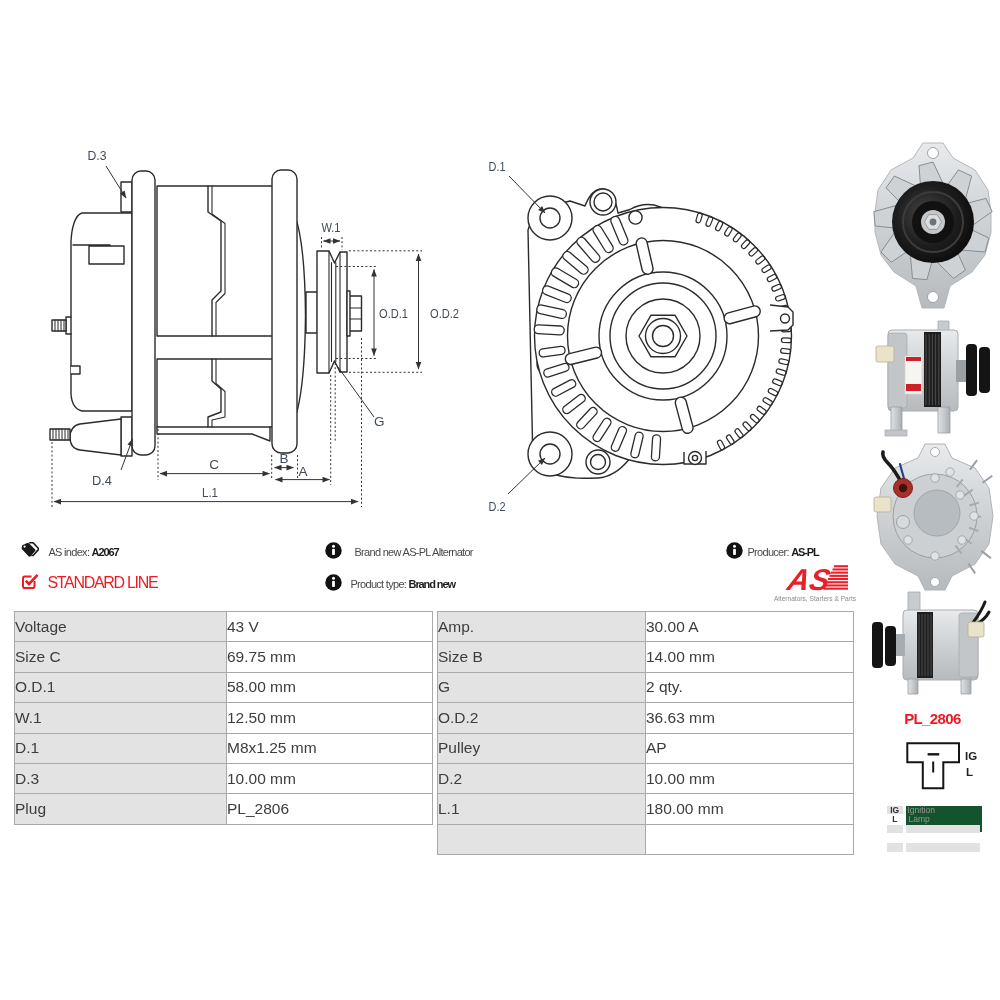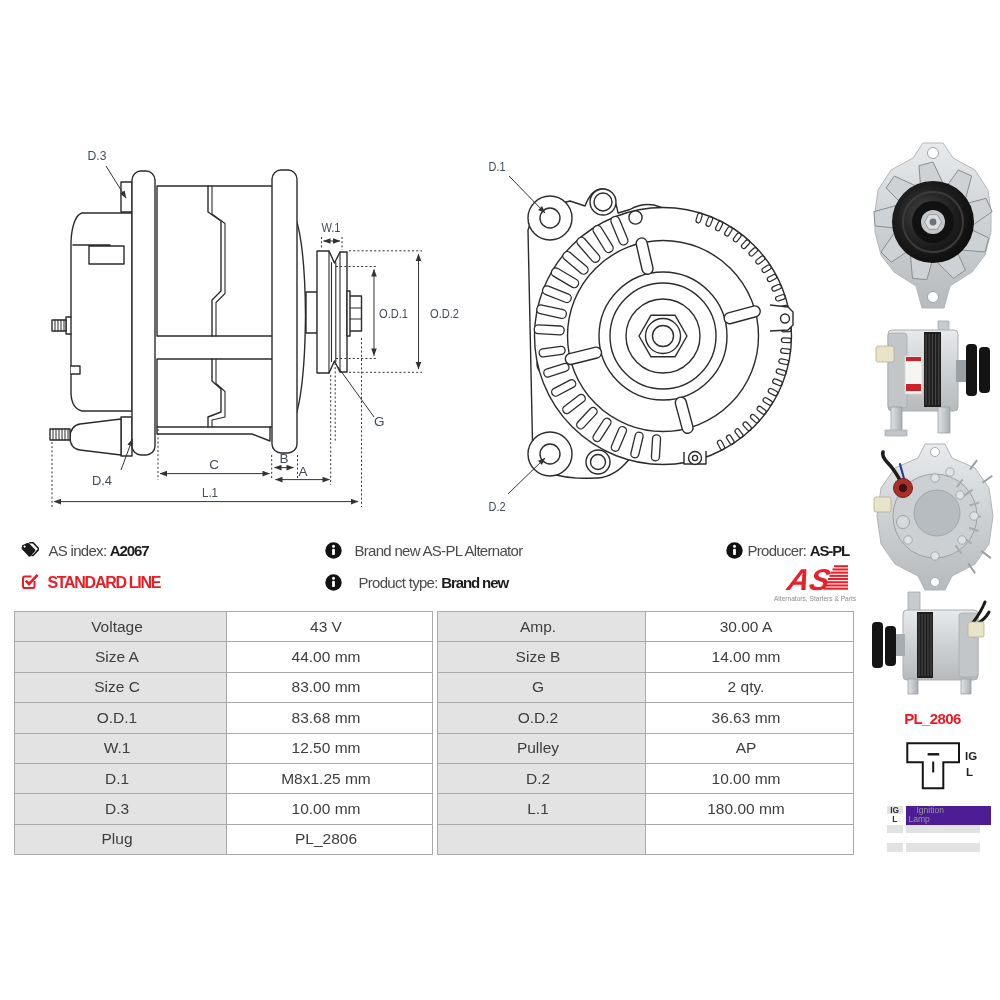--- a/index.html
+++ b/index.html
@@ -1,23 +1,23 @@
 <!DOCTYPE html>
 <html><head>
 <meta charset="utf-8">
 <style>
 html,body{margin:0;padding:0;background:#fff}
 .page{position:relative;width:1000px;height:1000px;background:#fff;font-family:"Liberation Sans",sans-serif;overflow:hidden}
 .abs{position:absolute}
-.itxt{font-size:15px;letter-spacing:-0.7px;color:#4a4a4a;white-space:nowrap}
+.itxt{font-size:11px;letter-spacing:-0.7px;color:#4a4a4a;white-space:nowrap}
 .itxt b{letter-spacing:-1.1px}
 .itxt b{color:#1c1c1c}
-.red{color:#ed1c24;font-weight:bold}
+.red{color:#ed1c24;font-weight:normal}
 table.spec{border-collapse:collapse;table-layout:fixed;position:absolute;font-size:15.5px;color:#3d3d3d}
-table.spec td{border:1px solid #a9a9a9;height:29.4px;padding:0 7px 0 0;text-align:center;overflow:hidden;white-space:nowrap}
+table.spec td{border:1px solid #a9a9a9;height:29.4px;padding:0 7px 0 0;text-align:left;overflow:hidden;white-space:nowrap}
 table.spec td.l{background:#e3e3e3;padding-right:7px}
 .mrow{position:absolute;font-size:8.5px;line-height:8.8px}
 </style>
 </head>
 <body>
 <div class="page">
 <svg class="abs" style="left:0;top:0" width="1000" height="1000" viewBox="0 0 1000 1000">
 <defs>
 <marker id="ar" markerWidth="9" markerHeight="8" refX="7.5" refY="3" orient="auto" markerUnits="userSpaceOnUse">
   <path d="M0.5,0.2 L8,3 L0.5,5.8 z" fill="#333"></path>
@@ -319,21 +319,21 @@
         <circle cx="8.5" cy="4.3" r="1.5" fill="#fff"></circle>
       </svg>
   <span class="itxt" style="margin-left:8px">Brand new AS-PL Alternator</span>
 </div>
 <div class="abs" style="left:325px;top:574px;width:350px;height:17px">
   <svg width="17" height="17" viewBox="0 0 17 17" style="vertical-align:-3px">
         <circle cx="8.5" cy="8.5" r="8.2" fill="#111"></circle>
         <rect x="7.1" y="6.7" width="2.8" height="6.4" rx="1.2" fill="#fff"></rect>
         <circle cx="8.5" cy="4.3" r="1.5" fill="#fff"></circle>
       </svg>
-  <span class="itxt" style="margin-left:12px">Product type: <b>Brand new</b></span>
+  <span class="itxt" style="margin-left:4px">Product type: <b>Brand new</b></span>
 </div>
 <div class="abs" style="left:726px;top:542px;width:200px;height:17px">
   <svg width="17" height="17" viewBox="0 0 17 17" style="vertical-align:-3px">
         <circle cx="8.5" cy="8.5" r="8.2" fill="#111"></circle>
         <rect x="7.1" y="6.7" width="2.8" height="6.4" rx="1.2" fill="#fff"></rect>
         <circle cx="8.5" cy="4.3" r="1.5" fill="#fff"></circle>
       </svg>
   <span class="itxt" style="">Producer: <b>AS-PL</b></span>
 </div>
 
@@ -360,30 +360,26 @@
 <colgroup>
         <col style="width:212px">
         <col style="width:206px">
       </colgroup>
 <tbody>
         <tr>
           <td class="l">Voltage</td>
           <td>43 V</td>
         </tr>
 <tr>
-          <td class="l">Size A</td>
-          <td>44.00 mm</td>
-        </tr>
-<tr>
           <td class="l">Size C</td>
-          <td>83.00 mm</td>
+          <td>69.75 mm</td>
         </tr>
 <tr>
           <td class="l">O.D.1</td>
-          <td>83.68 mm</td>
+          <td>58.00 mm</td>
         </tr>
 <tr>
           <td class="l">W.1</td>
           <td>12.50 mm</td>
         </tr>
 <tr>
           <td class="l">D.1</td>
           <td>M8x1.25 mm</td>
         </tr>
 <tr>
@@ -433,21 +429,21 @@
 <tr>
           <td class="l">&nbsp;</td>
           <td>&nbsp;</td>
         </tr>
 </tbody>
     </table>
 
 <div class="abs" style="left:870px;top:710px;width:125px;text-align:center;font-size:15px;font-weight:bold;color:#f01722;letter-spacing:-0.6px">PL_2806</div>
 
 <div class="mrow" style="left:887px;top:805.5px;width:15.5px;height:8.8px;background:#e2e2e2;text-align:center;font-weight:bold;color:#333">IG</div>
-<div class="mrow" style="left:905.5px;top:805.5px;width:74.5px;height:19px;background:#4c1d95;color:#979797;padding-left:11px">Ignition</div>
+<div class="mrow" style="left:905.5px;top:805.5px;width:74.5px;height:26px;background:#14532d;color:#979797;padding-left:2px">Ignition</div>
 <div class="mrow" style="left:887px;top:815px;width:15.5px;height:8.8px;text-align:center;font-weight:bold;color:#333">L</div>
 <div class="mrow" style="left:905.5px;top:815px;width:74.5px;height:8.8px;color:#979797;padding-left:3px">Lamp</div>
 <div class="mrow" style="left:887px;top:824.5px;width:15.5px;height:8.8px;background:#e2e2e2"></div>
 <div class="mrow" style="left:905.5px;top:824.5px;width:74.5px;height:8.8px;background:#e2e2e2"></div>
 <div class="mrow" style="left:887px;top:843px;width:15.5px;height:8.8px;background:#e2e2e2"></div>
 <div class="mrow" style="left:905.5px;top:843px;width:74.5px;height:8.8px;background:#e2e2e2"></div>
 
 </div>
 
 </body></html>

